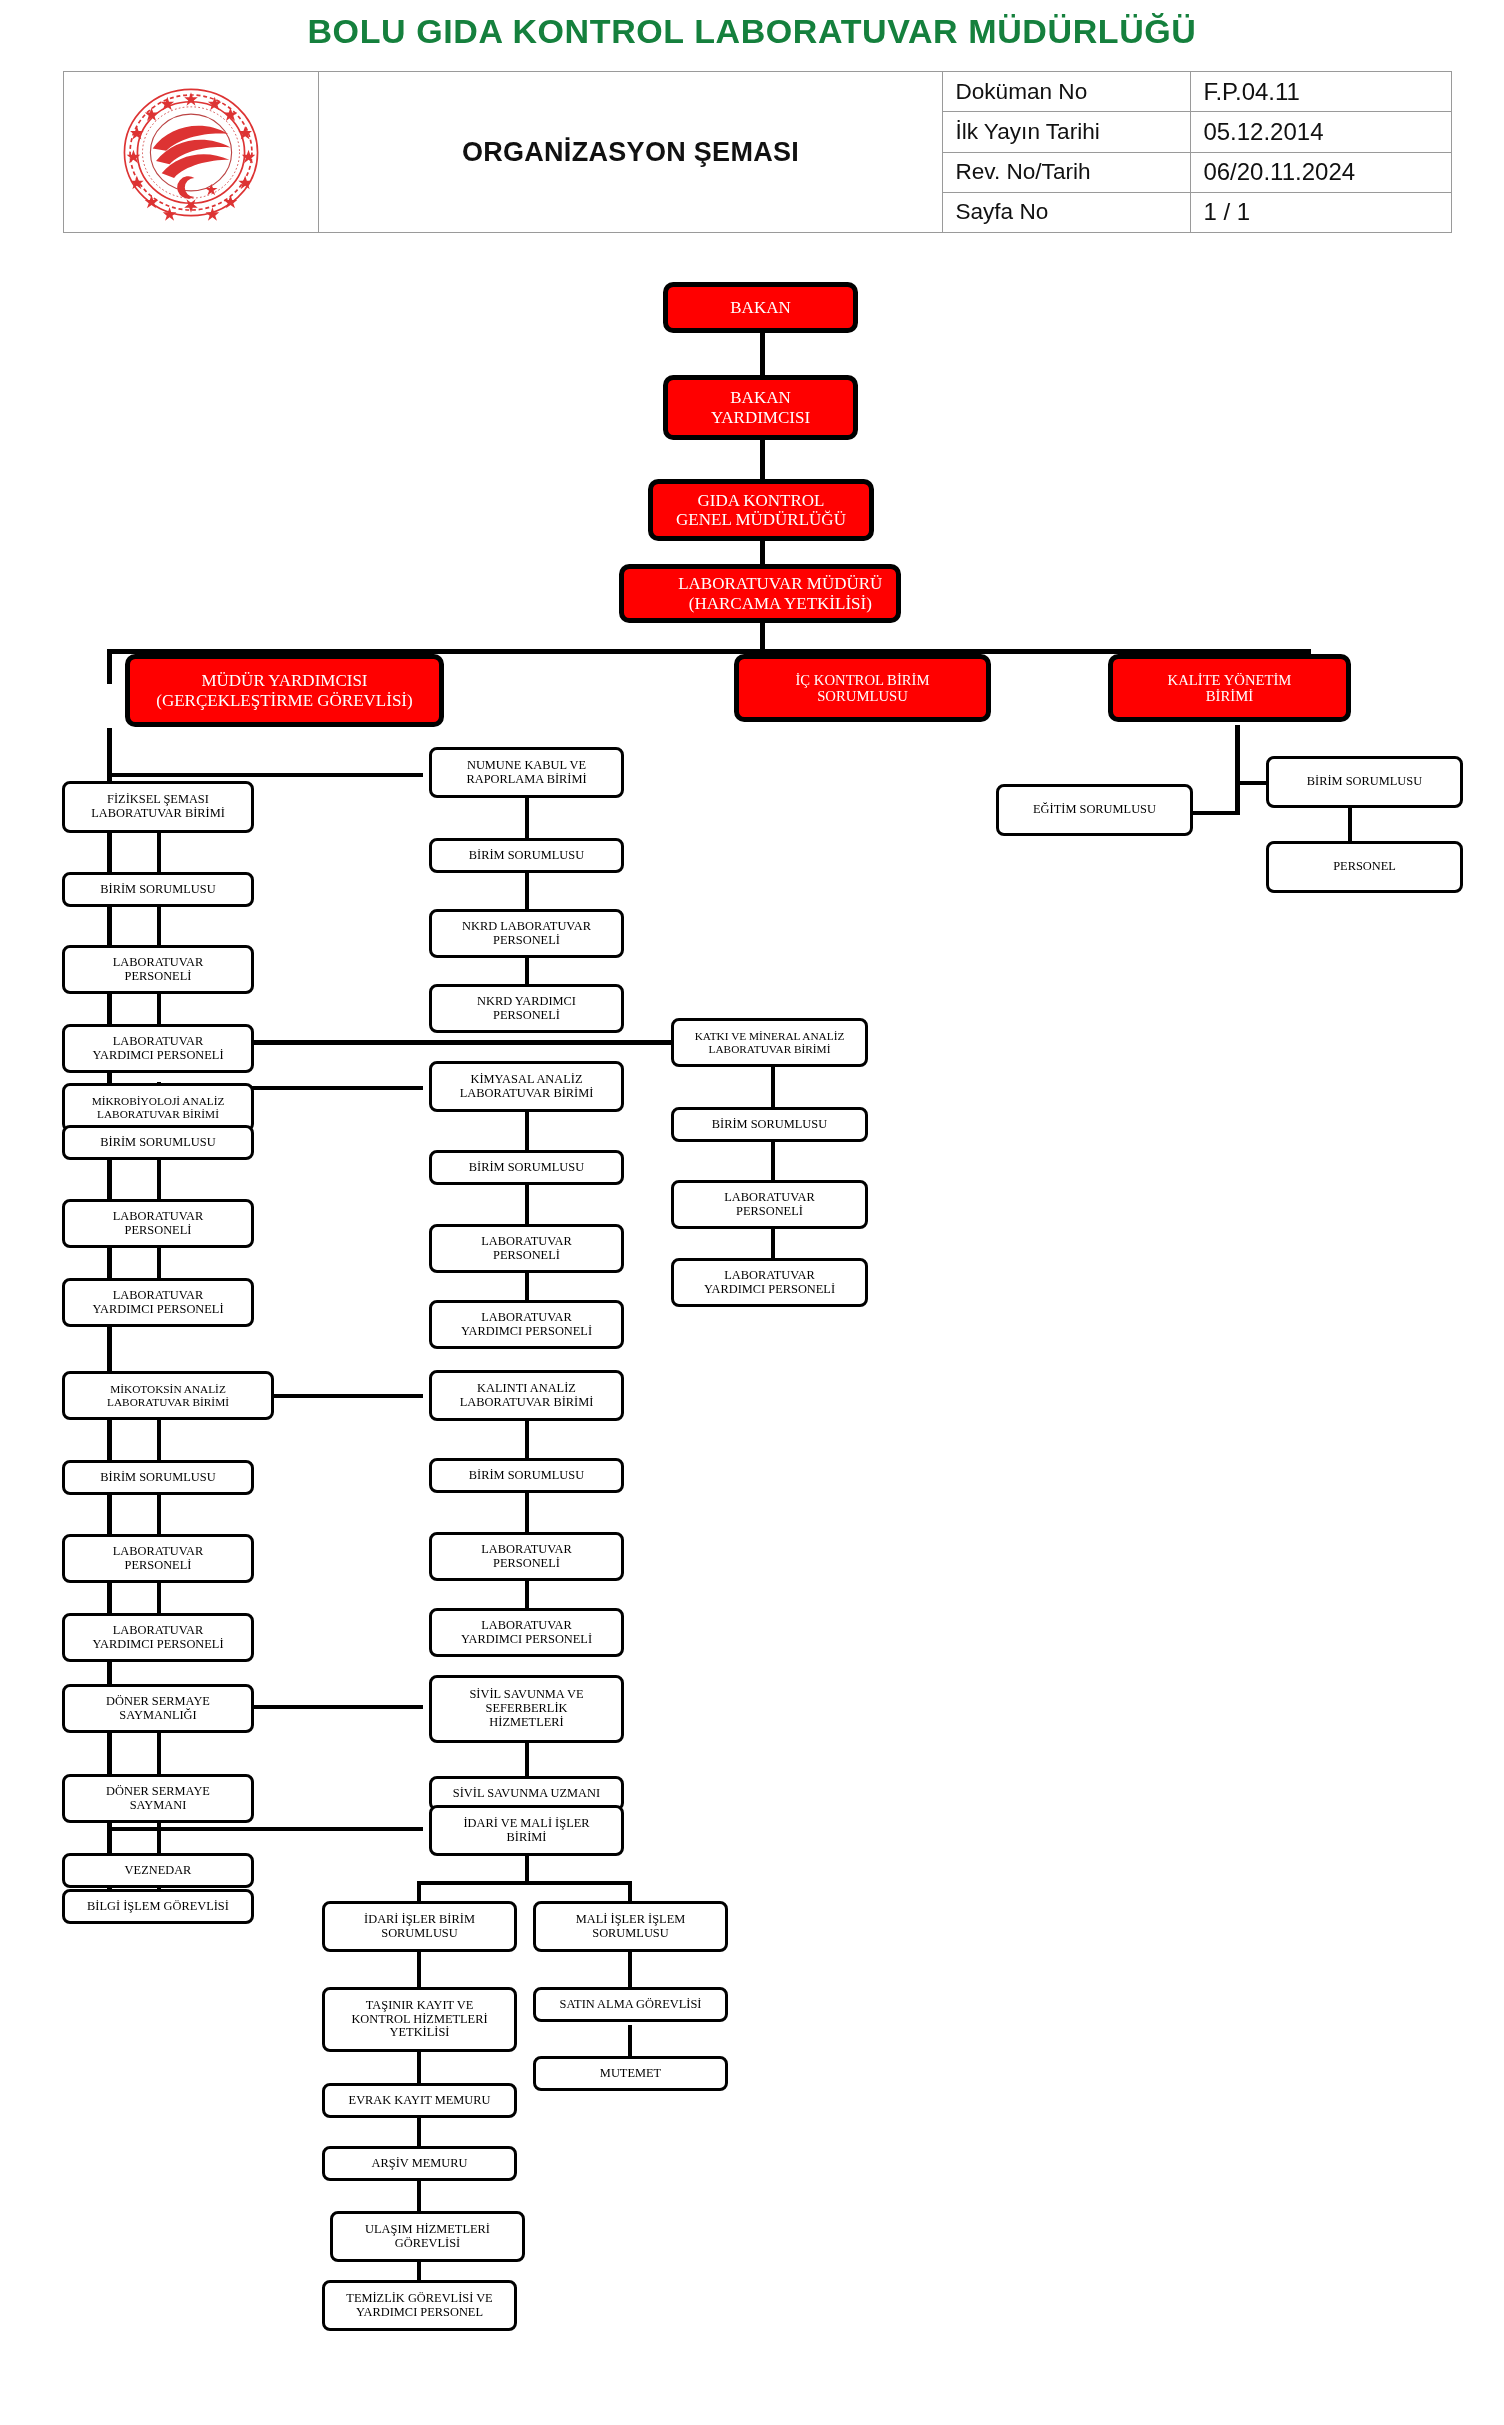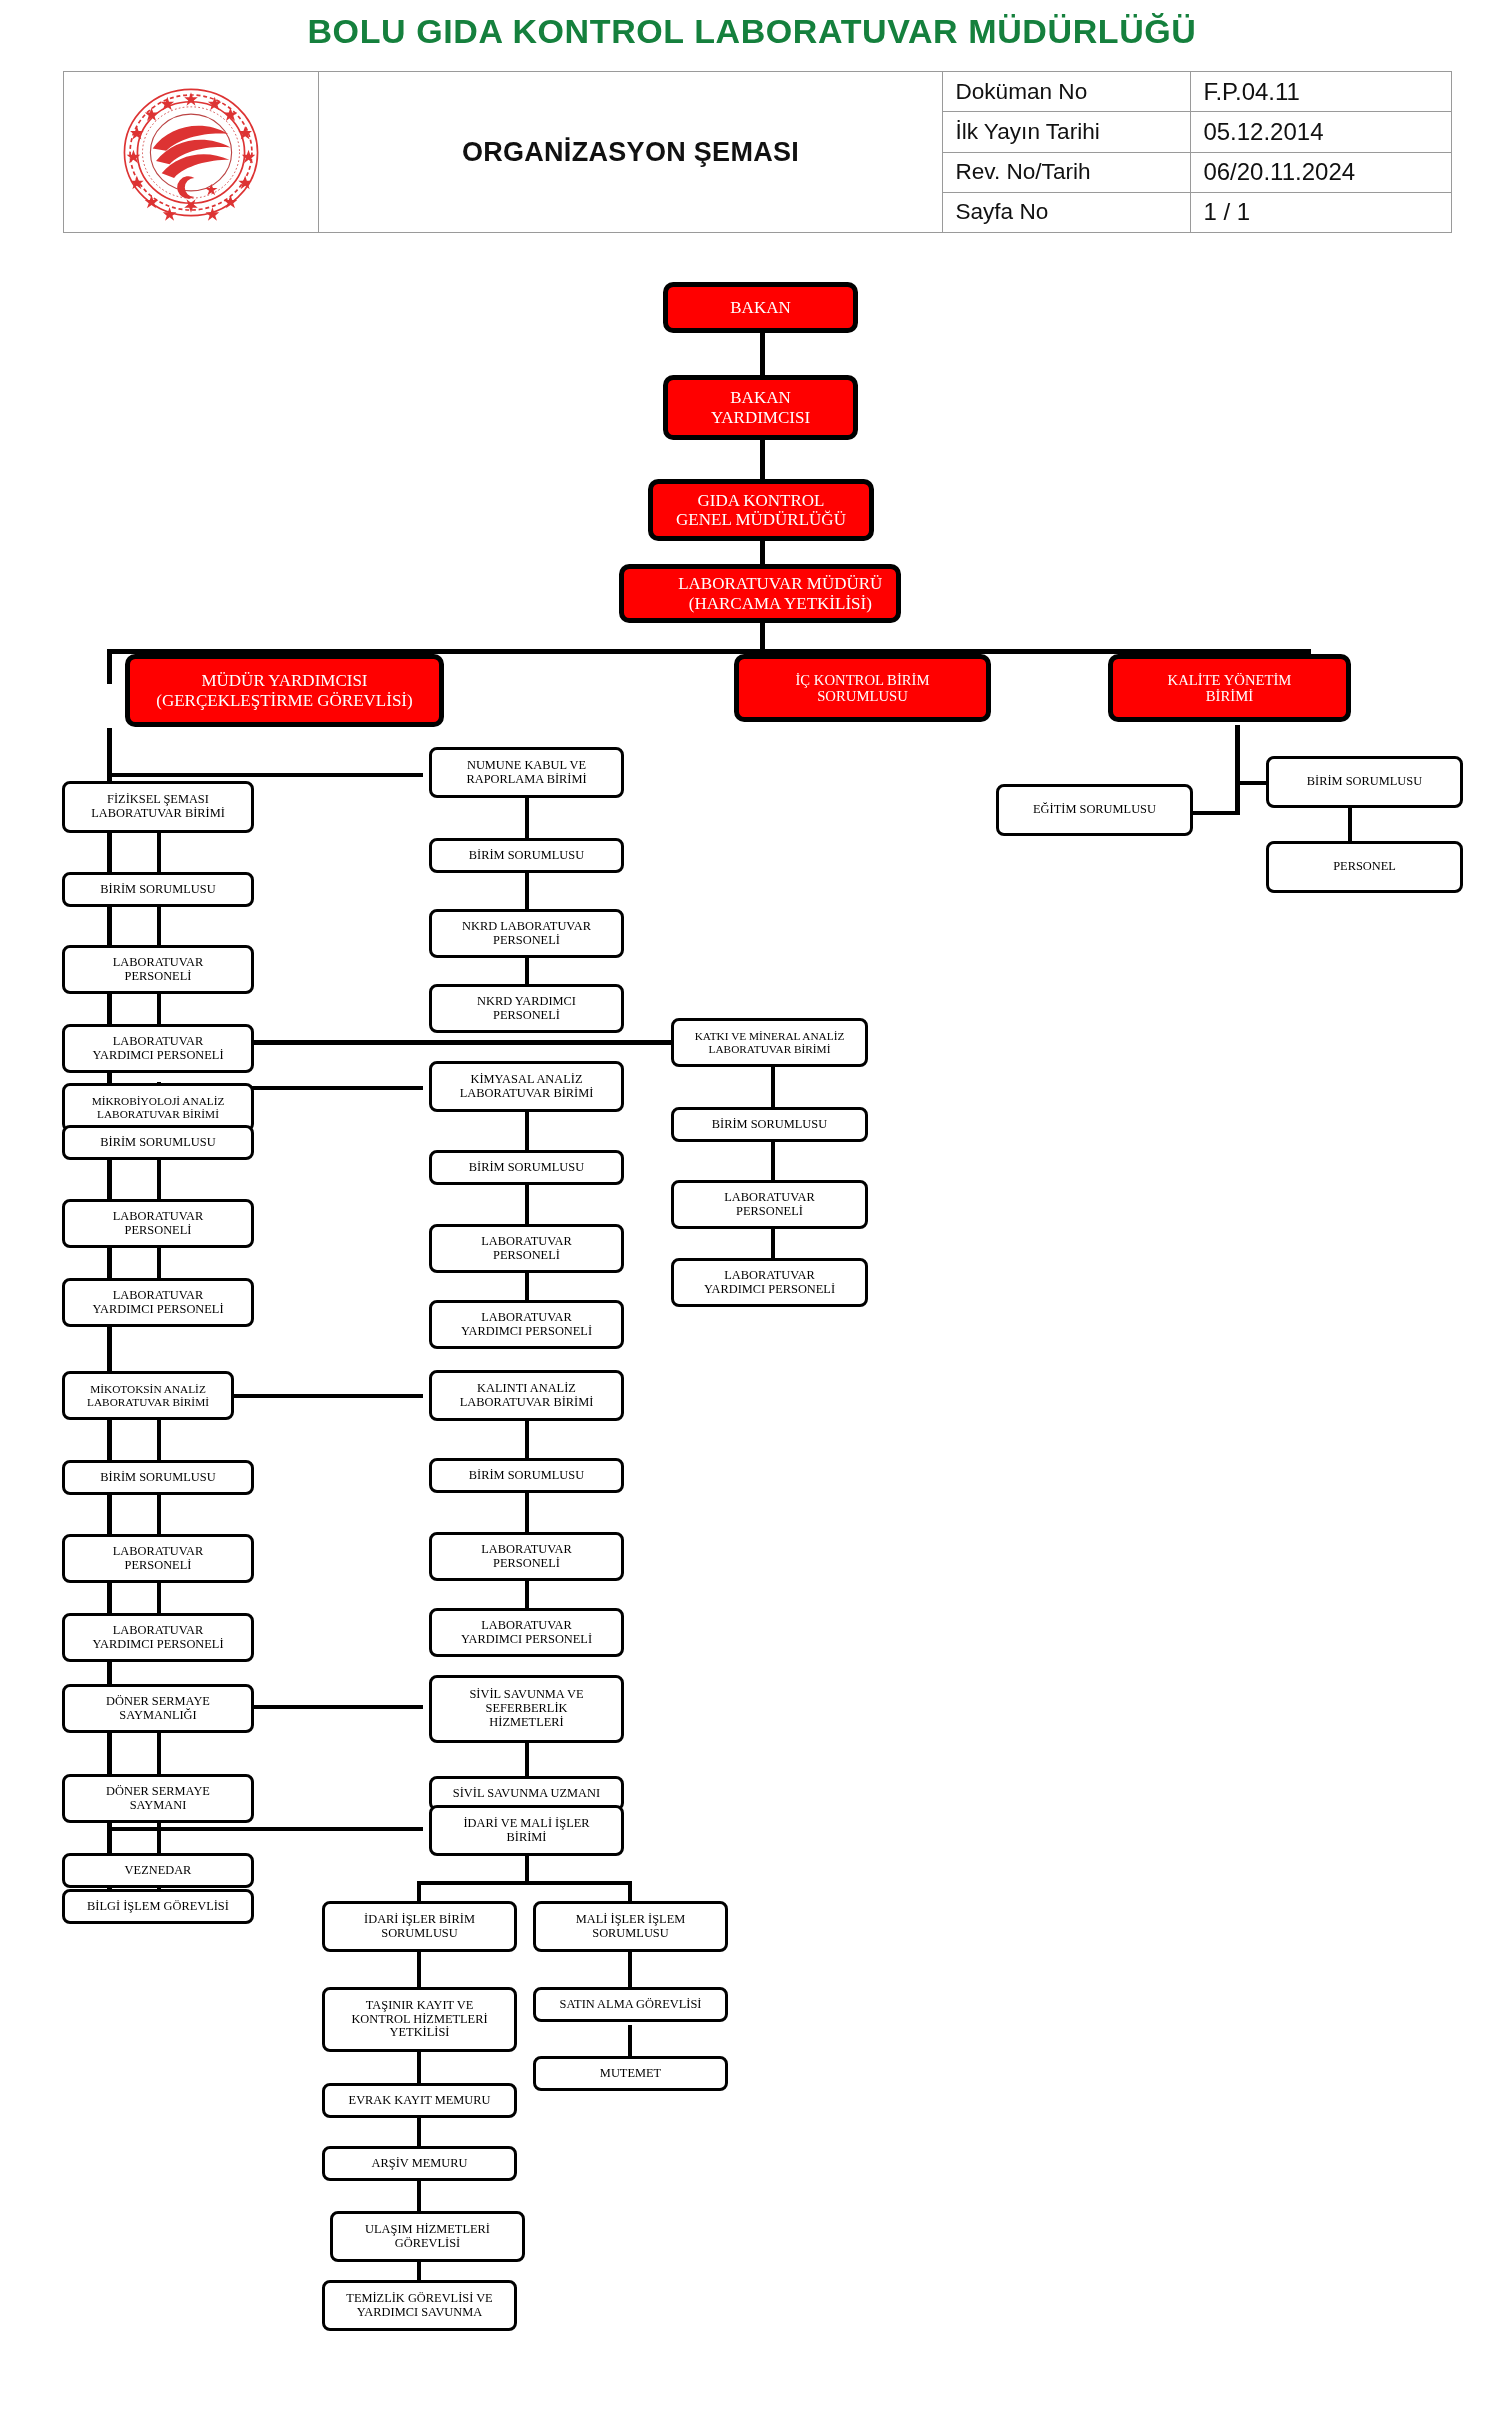--- a/index.html
+++ b/index.html
@@ -229,21 +229,21 @@
 YARDIMCI PERSONELİ</div>
 
   <div class="node fs-xs" style="left:62px;top:1083px;width:192px;height:49px;">MİKROBİYOLOJİ ANALİZ
 LABORATUVAR BİRİMİ</div>
   <div class="node fs-sm" style="left:62px;top:1125px;width:192px;height:35px;">BİRİM SORUMLUSU</div>
   <div class="node fs-sm" style="left:62px;top:1199px;width:192px;height:49px;">LABORATUVAR
 PERSONELİ</div>
   <div class="node fs-sm" style="left:62px;top:1278px;width:192px;height:49px;">LABORATUVAR
 YARDIMCI PERSONELİ</div>
 
-  <div class="node fs-xs" style="left:62px;top:1371px;width:172px;height:49px;">MİKOTOKSİN ANALİZ
+  <div class="node fs-xs" style="left:62px;top:1371px;width:212px;height:49px;">MİKOTOKSİN ANALİZ
 LABORATUVAR BİRİMİ</div>
   <div class="node fs-sm" style="left:62px;top:1460px;width:192px;height:35px;">BİRİM SORUMLUSU</div>
   <div class="node fs-sm" style="left:62px;top:1534px;width:192px;height:49px;">LABORATUVAR
 PERSONELİ</div>
   <div class="node fs-sm" style="left:62px;top:1613px;width:192px;height:49px;">LABORATUVAR
 YARDIMCI PERSONELİ</div>
 
   <div class="node fs-sm" style="left:62px;top:1684px;width:192px;height:49px;">DÖNER SERMAYE
 SAYMANLIĞI</div>
   <div class="node fs-sm" style="left:62px;top:1774px;width:192px;height:49px;">DÖNER SERMAYE
@@ -291,21 +291,21 @@
 KONTROL HİZMETLERİ
 YETKİLİSİ</div>
   <div class="node fs-sm" style="left:533px;top:1987px;width:195px;height:35px;">SATIN ALMA GÖREVLİSİ</div>
   <div class="node fs-sm" style="left:533px;top:2056px;width:195px;height:35px;">MUTEMET</div>
 
   <div class="node fs-sm" style="left:322px;top:2083px;width:195px;height:35px;">EVRAK KAYIT MEMURU</div>
   <div class="node fs-sm" style="left:322px;top:2146px;width:195px;height:35px;">ARŞİV MEMURU</div>
   <div class="node fs-sm" style="left:322px;top:2211px;width:195px;height:51px;margin-left:8px;">ULAŞIM HİZMETLERİ
 GÖREVLİSİ</div>
   <div class="node fs-sm" style="left:322px;top:2280px;width:195px;height:51px;">TEMİZLİK GÖREVLİSİ VE
-YARDIMCI SAVUNMA</div>
+YARDIMCI PERSONEL</div>
 
   <div class="node fs-xs" style="left:671px;top:1018px;width:197px;height:49px;">KATKI VE MİNERAL ANALİZ
 LABORATUVAR BİRİMİ</div>
   <div class="node fs-sm" style="left:671px;top:1107px;width:197px;height:35px;">BİRİM SORUMLUSU</div>
   <div class="node fs-sm" style="left:671px;top:1180px;width:197px;height:49px;">LABORATUVAR
 PERSONELİ</div>
   <div class="node fs-sm" style="left:671px;top:1258px;width:197px;height:49px;">LABORATUVAR
 YARDIMCI PERSONELİ</div>
 
 </div>

